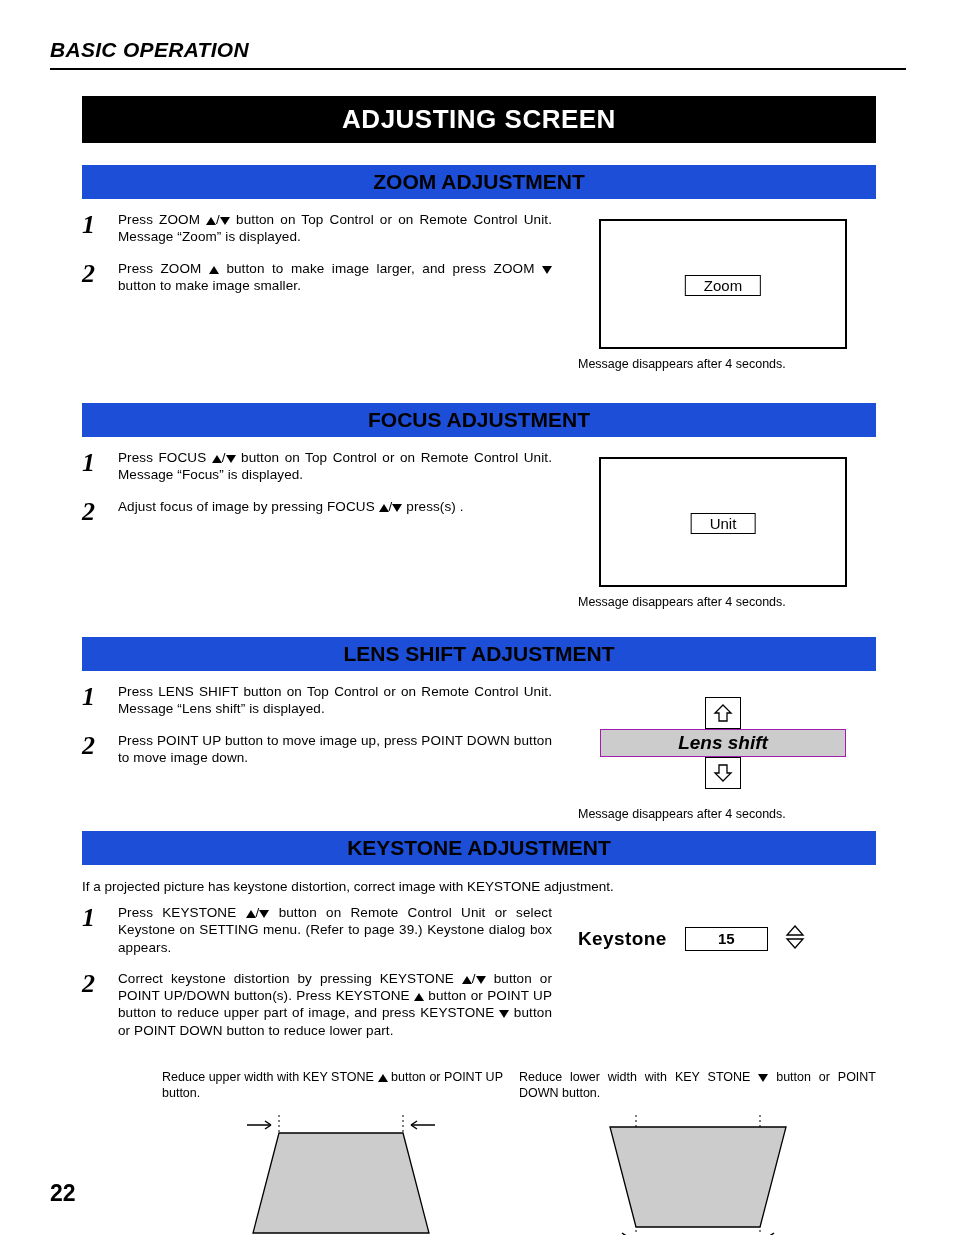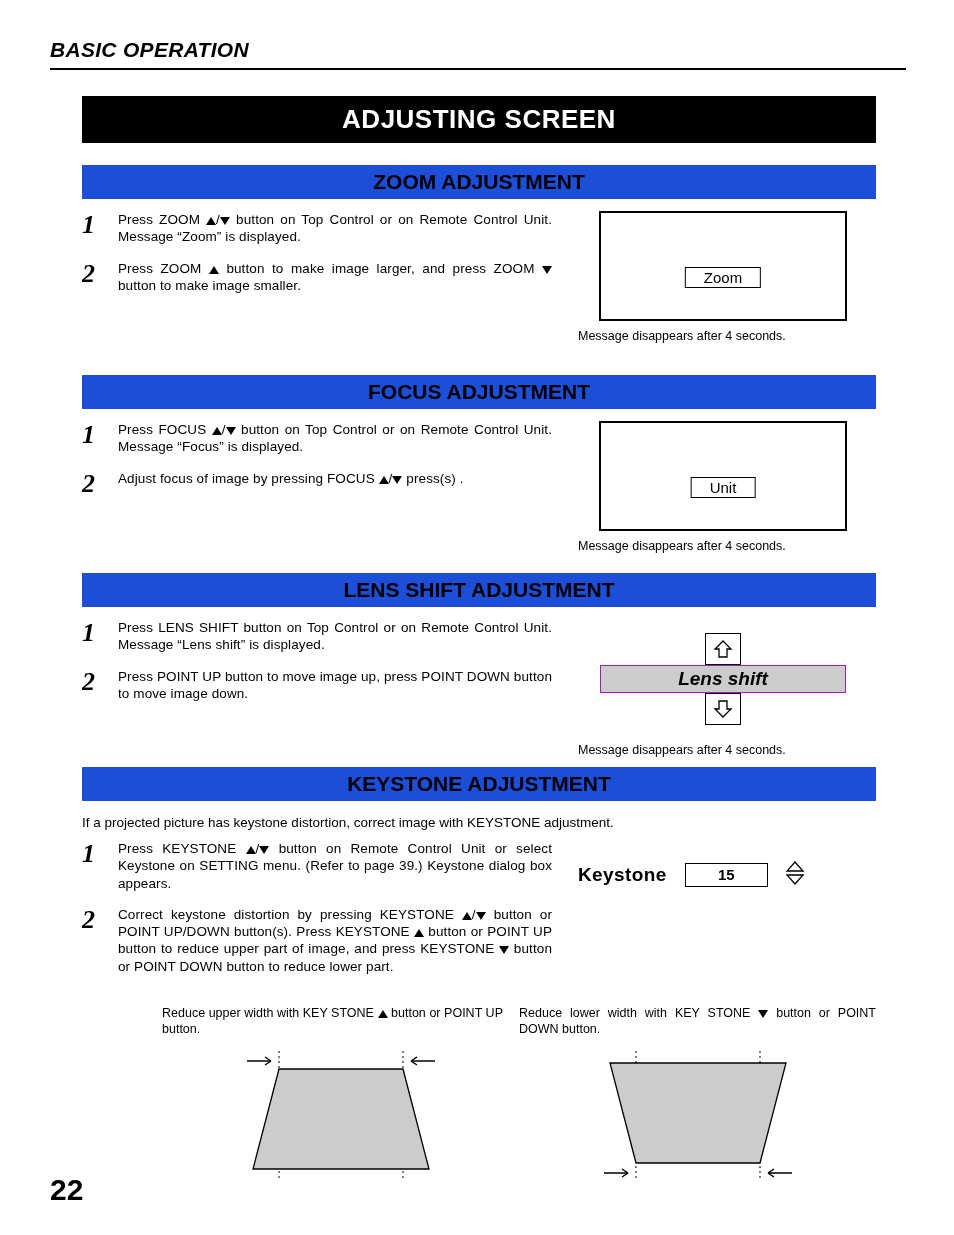--- a/index.html
+++ b/index.html
@@ -12,37 +12,37 @@
   .subbar { background: #1d4ed8; text-align: center; font-size: 21px; font-weight: bold; padding: 5px 0; margin-top: 22px; }
   .row { display: flex; margin-top: 12px; }
   .steps { width: 470px; }
   .step { display: flex; margin-bottom: 14px; }
   .stepnum { width: 36px; font-family: "Times New Roman", serif; font-style: italic; font-weight: bold; font-size: 26px; line-height: 1; padding-top: 1px; }
   .steptxt { flex: 1; font-size: 13.5px; line-height: 1.28; text-align: justify; letter-spacing: .1px; }
   .tri-up, .tri-dn { display: inline-block; vertical-align: -1px; }
   .tri-up { width: 0; height: 0; border-left: 5px solid transparent; border-right: 5px solid transparent; border-bottom: 8px solid #000; }
   .tri-dn { width: 0; height: 0; border-left: 5px solid transparent; border-right: 5px solid transparent; border-top: 8px solid #000; }
   .side { flex: 1; padding-left: 18px; }
-  .screenbox { width: 248px; height: 110px; border: 2px solid #000; margin: 0 auto; position: relative; }
+  .screenbox { width: 248px; height: 130px; border: 2px solid #000; margin: 8px auto; position: relative; }
   .msglabel { position: absolute; top: 54px; left: 50%; transform: translateX(-50%); border: 1px solid #000; padding: 1px 18px; font-size: 15px; }
   .caption { font-size: 12.5px; margin-top: 8px; margin-left: 8px; }
   .lensshift { width: 246px; margin: 14px auto 0; }
   .lensshift .arrbox { width: 36px; height: 32px; border: 1px solid #000; margin: 0 auto; display: flex; align-items: center; justify-content: center; }
   .lensshift .bar { height: 28px; border: 1px solid #a21caf; background: #ccc; font-size: 19px; font-weight: bold; font-style: italic; text-align: center; line-height: 26px; }
   .intro { font-size: 13.5px; margin-top: 14px; }
   .key-ui { margin: 20px 0 0 8px; display: flex; align-items: center; }
   .key-ui .klabel { font-family: Arial, sans-serif; font-weight: bold; font-size: 19px; letter-spacing: .4px; }
   .key-ui .kval { border: 1.5px solid #000; width: 83px; height: 24px; margin-left: 18px; text-align: center; font-size: 15px; font-weight: bold; line-height: 22px; }
   .key-ui .kicon { margin-left: 16px; }
   .ksplit { display: flex; margin-top: 16px; }
   .kcol { flex: 1; }
   .kcol .ktext { font-size: 12.5px; line-height: 1.28; text-align: justify; padding: 0 16px 0 0; }
   .kcol.right .ktext { padding: 0 0 0 0; }
   .kshape { margin: 14px auto 0; width: 200px; }
-  .pagenum { position: absolute; left: 50px; bottom: 28px; font-size: 30px; font-weight: bold; }
+  .pagenum { position: absolute; left: 50px; bottom: 28px; font-size: 23px; font-weight: bold; }
 </style>
 </head>
 <body>
 
 <div class="page-heading">BASIC OPERATION</div>
 <div class="hrule"></div>
 
 <div class="content">
 
   <div class="titlebar">ADJUSTING SCREEN</div>
@@ -80,21 +80,21 @@
       </div>
     </div>
     <div class="side">
       <div class="screenbox">
         <div class="msglabel">Unit</div>
       </div>
       <div class="caption">Message disappears after 4 seconds.</div>
     </div>
   </div>
 
-  <div class="subbar" style="margin-top:20px">LENS SHIFT ADJUSTMENT</div>
+  <div class="subbar" style="margin-top:28px">LENS SHIFT ADJUSTMENT</div>
   <div class="row">
     <div class="steps">
       <div class="step">
         <div class="stepnum">1</div>
         <div class="steptxt">Press LENS SHIFT button on Top Control or on Remote Control Unit. Message “Lens shift” is displayed.</div>
       </div>
       <div class="step" style="margin-top:14px">
         <div class="stepnum">2</div>
         <div class="steptxt">Press POINT UP button to move image up, press POINT DOWN button to move image down.</div>
       </div>

